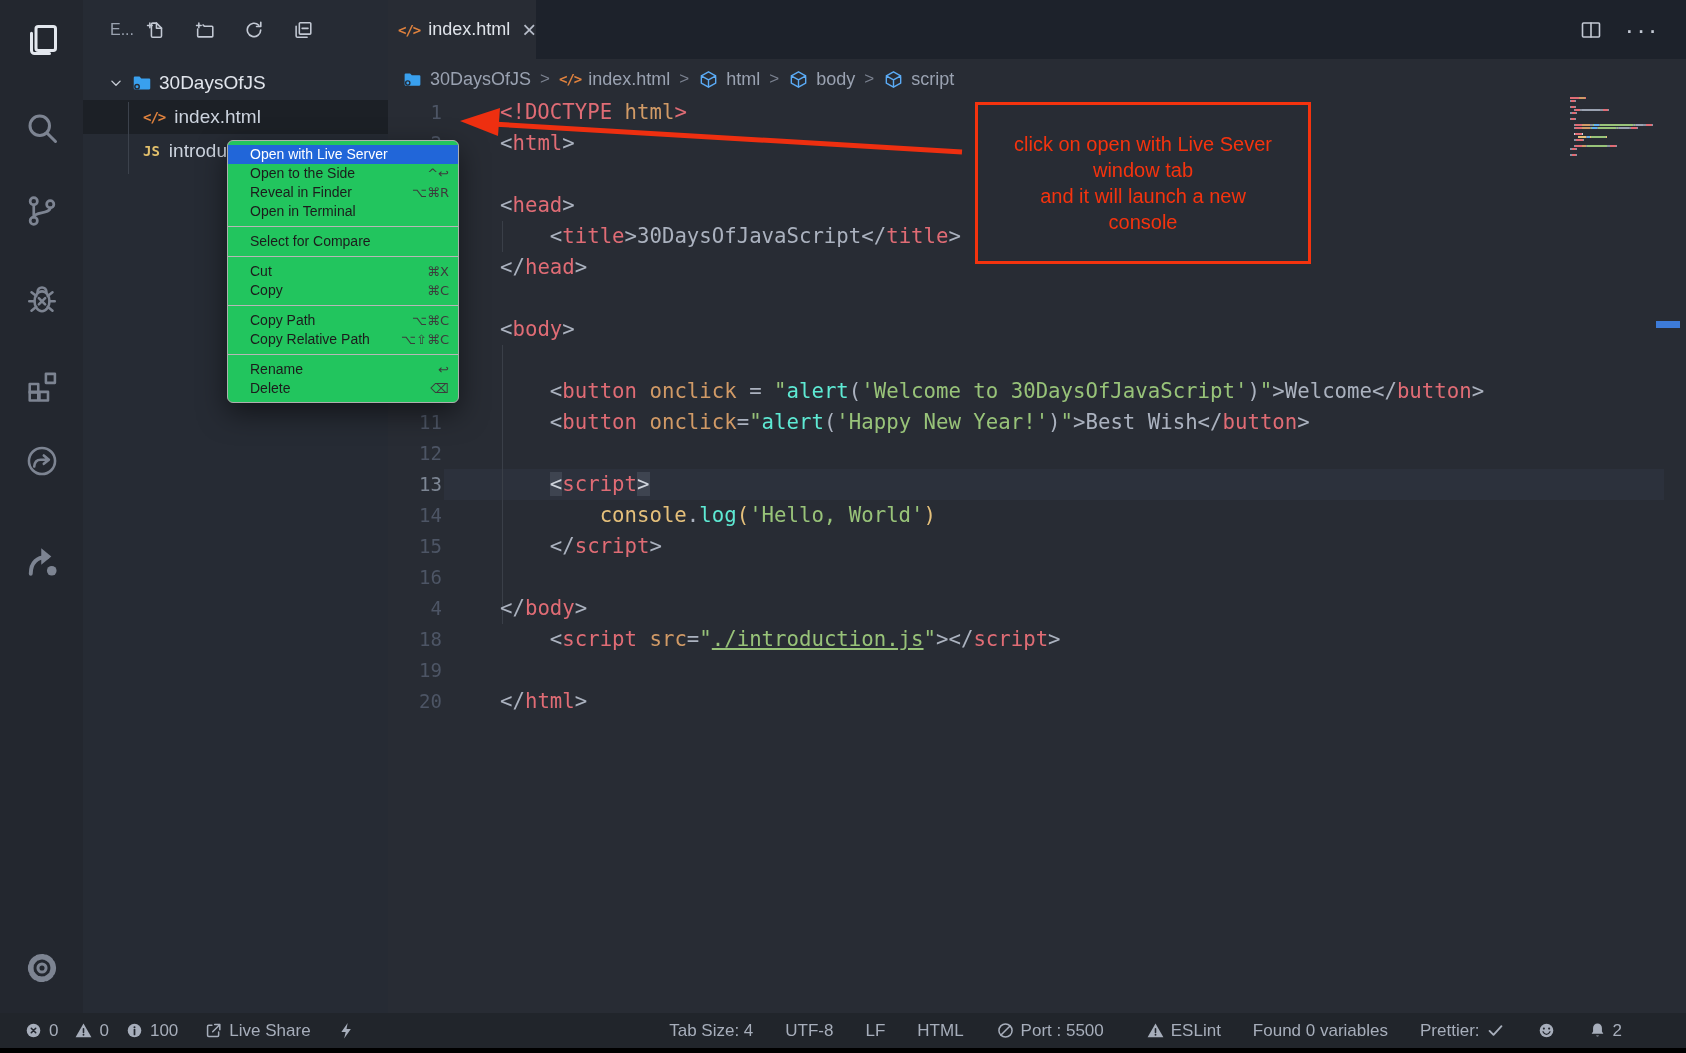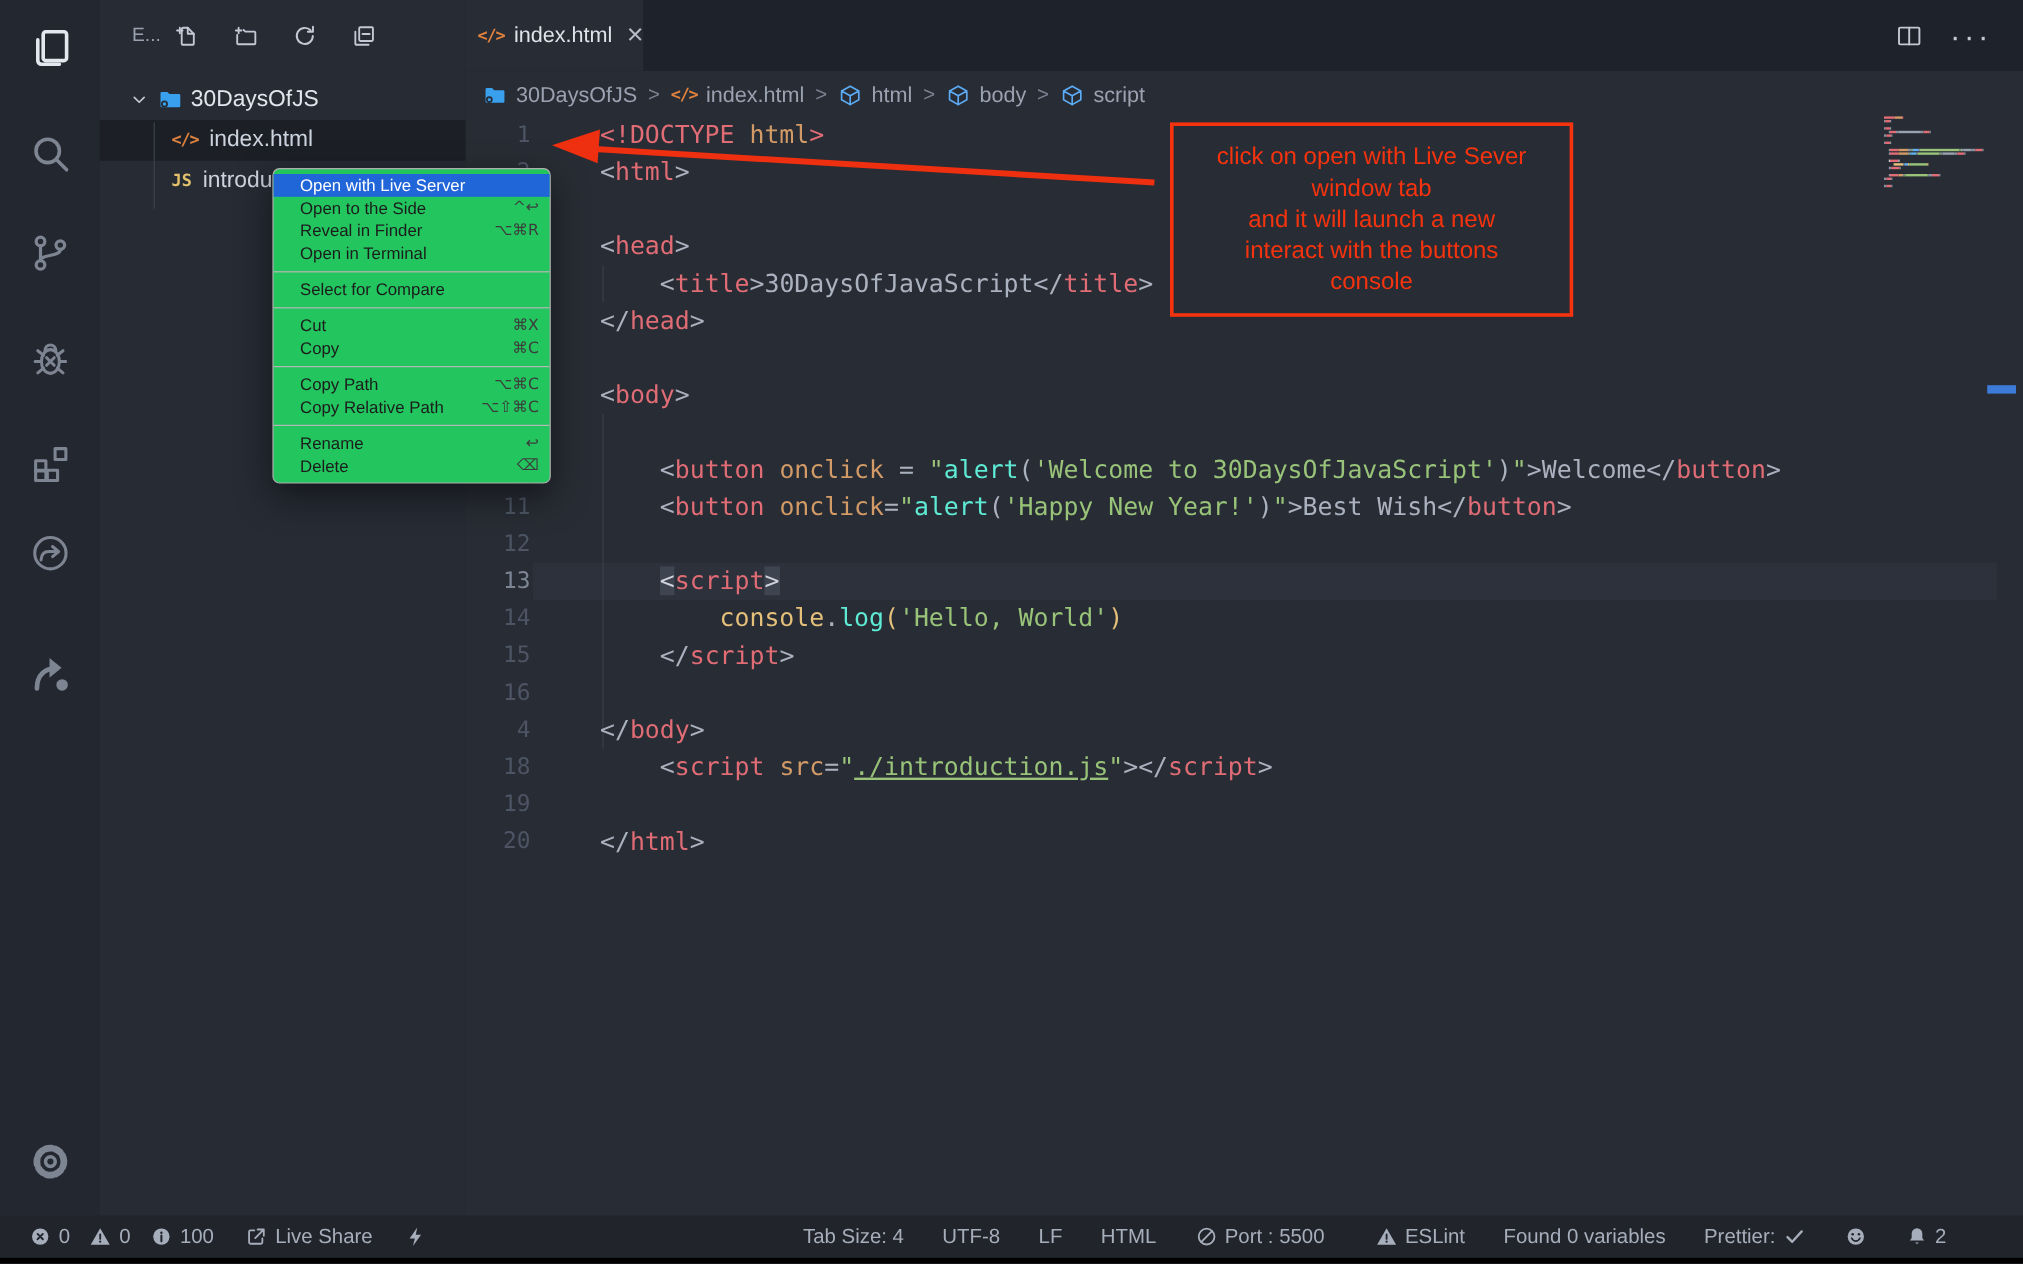--- a/index.html
+++ b/index.html
@@ -472,21 +472,20 @@
       <div class="ctx-item">
         <span>Delete</span>
         <span class="ctx-sc">⌫</span>
       </div>
     </div>
 
   <div class="abs ann-box" id="annotation-box">
       <div>click on open with Live Sever</div>
       <div>window tab</div>
       <div>and it will launch a new</div>
-      <div>interact with the buttons</div>
       <div>console</div>
     </div>
   <svg class="abs arrow-svg" width="560" height="72" viewBox="0 0 560 72">
     <line x1="52" y1="29" x2="522" y2="57" stroke="#ee2f10" stroke-width="5"></line>
     <polygon points="20,26 60,13 58,41" fill="#ee2f10"></polygon>
   </svg>
 
   <div class="abs statusbar">
     <div class="sb-group sb-left" id="sb-left">
         <span class="sb-item">

